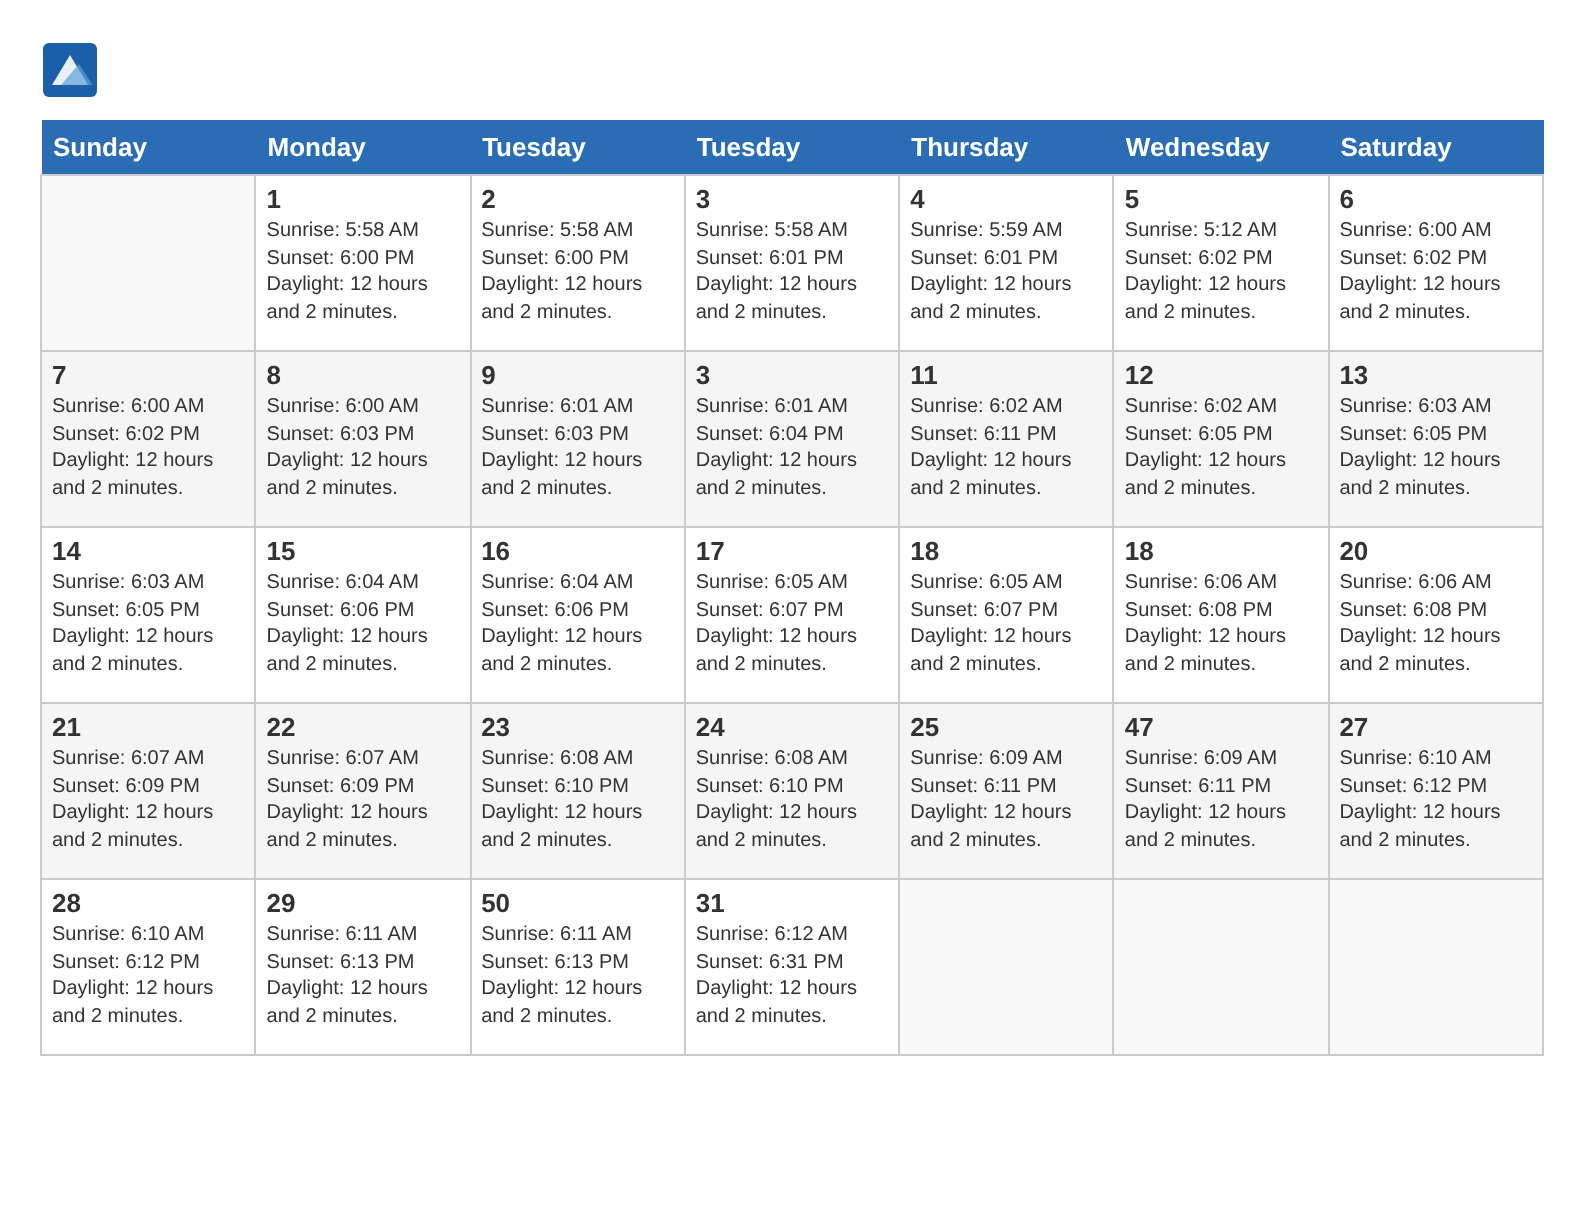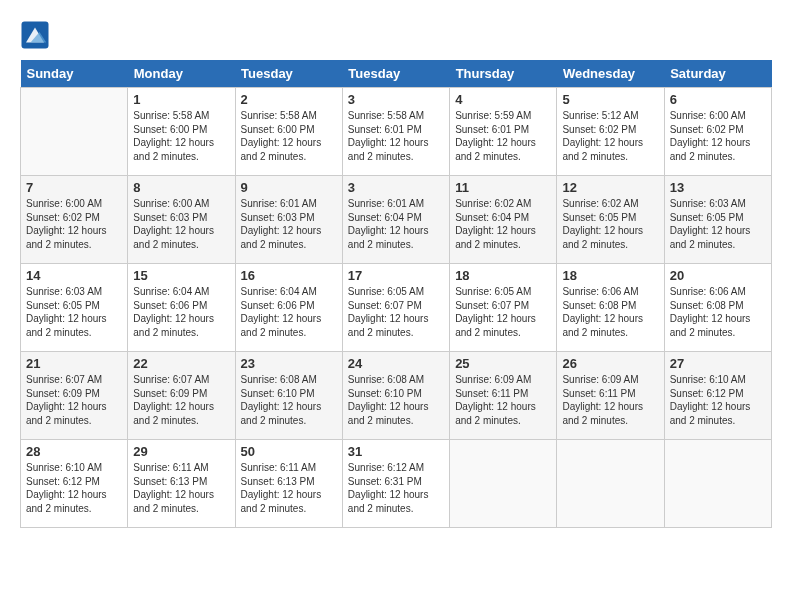--- a/index.html
+++ b/index.html
@@ -175,21 +175,21 @@
         </td>
         <td>
           <div class="day-num">3</div>
           <div class="day-info">Sunrise: 6:01 AM
 Sunset: 6:04 PM
 Daylight: 12 hours and 2 minutes.</div>
         </td>
         <td>
           <div class="day-num">11</div>
           <div class="day-info">Sunrise: 6:02 AM
-Sunset: 6:04 PM
+Sunset: 6:11 PM
 Daylight: 12 hours and 2 minutes.</div>
         </td>
         <td>
           <div class="day-num">12</div>
           <div class="day-info">Sunrise: 6:02 AM
 Sunset: 6:05 PM
 Daylight: 12 hours and 2 minutes.</div>
         </td>
         <td>
           <div class="day-num">13</div>
@@ -267,21 +267,21 @@
 Sunset: 6:10 PM
 Daylight: 12 hours and 2 minutes.</div>
         </td>
         <td>
           <div class="day-num">25</div>
           <div class="day-info">Sunrise: 6:09 AM
 Sunset: 6:11 PM
 Daylight: 12 hours and 2 minutes.</div>
         </td>
         <td>
-          <div class="day-num">26</div>
+          <div class="day-num">47</div>
           <div class="day-info">Sunrise: 6:09 AM
 Sunset: 6:11 PM
 Daylight: 12 hours and 2 minutes.</div>
         </td>
         <td>
           <div class="day-num">27</div>
           <div class="day-info">Sunrise: 6:10 AM
 Sunset: 6:12 PM
 Daylight: 12 hours and 2 minutes.</div>
         </td>

